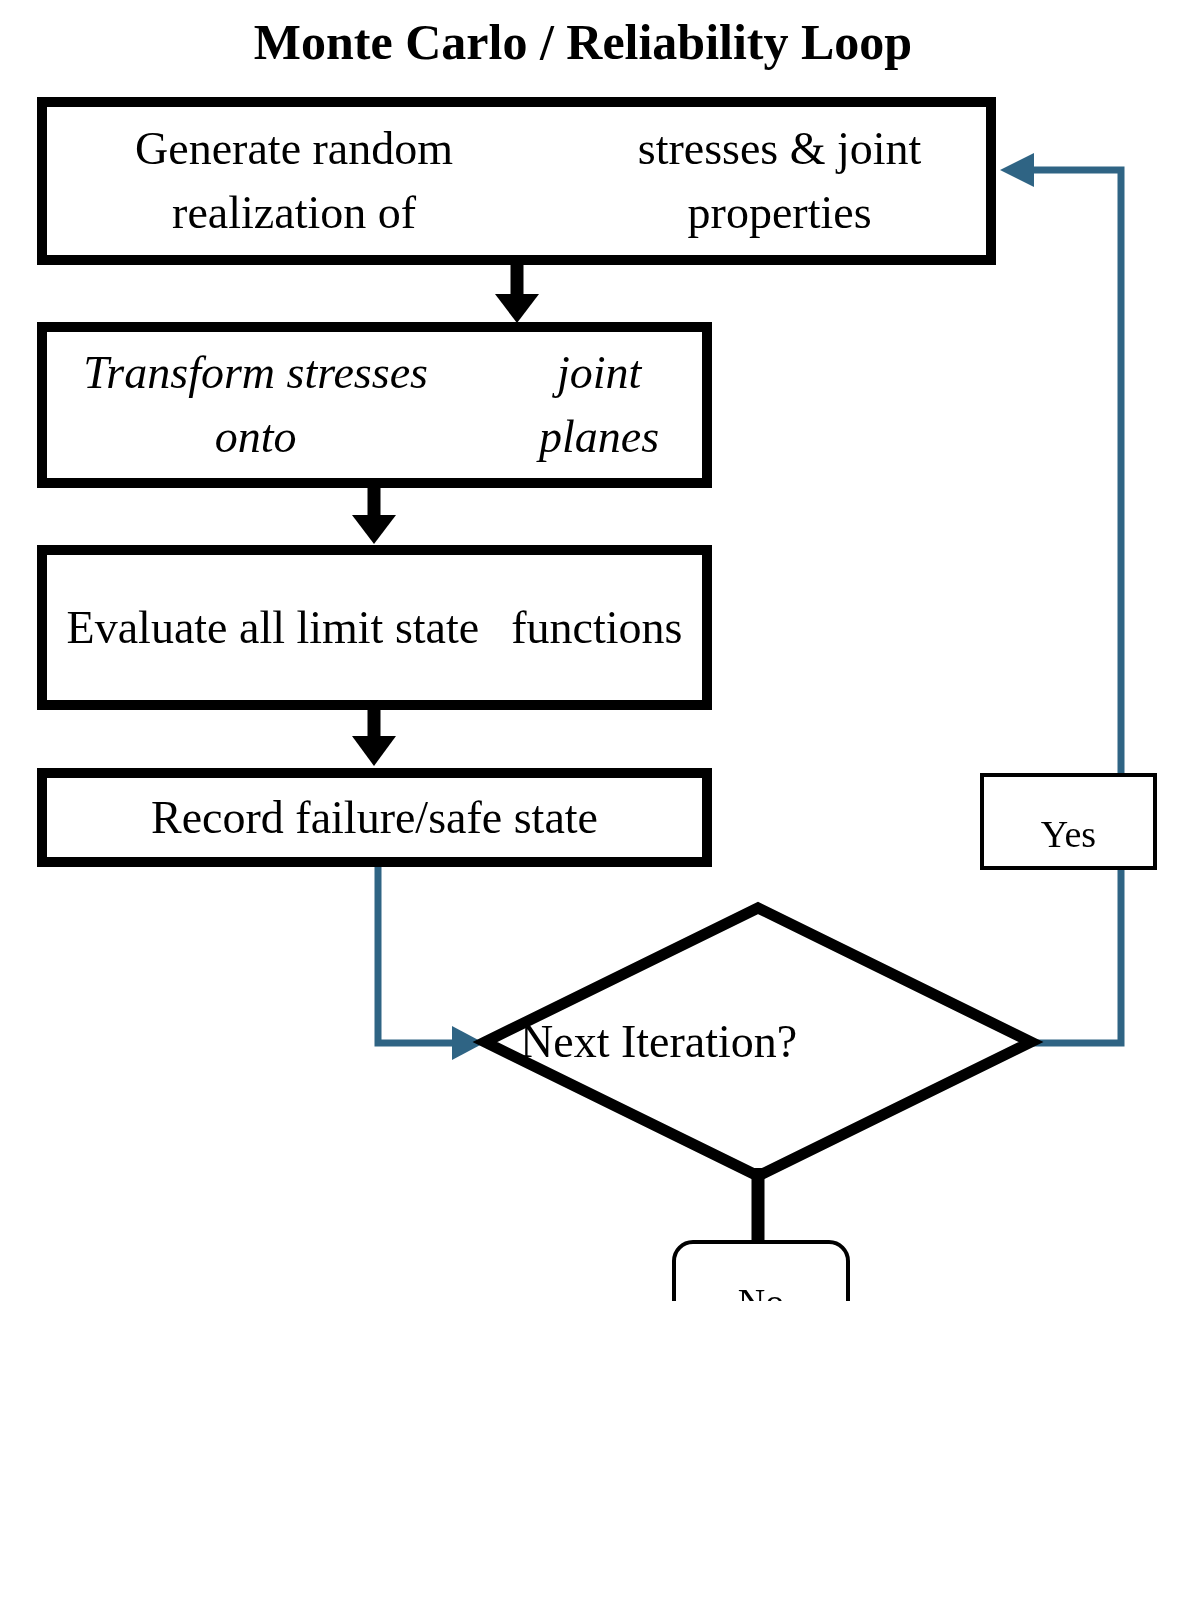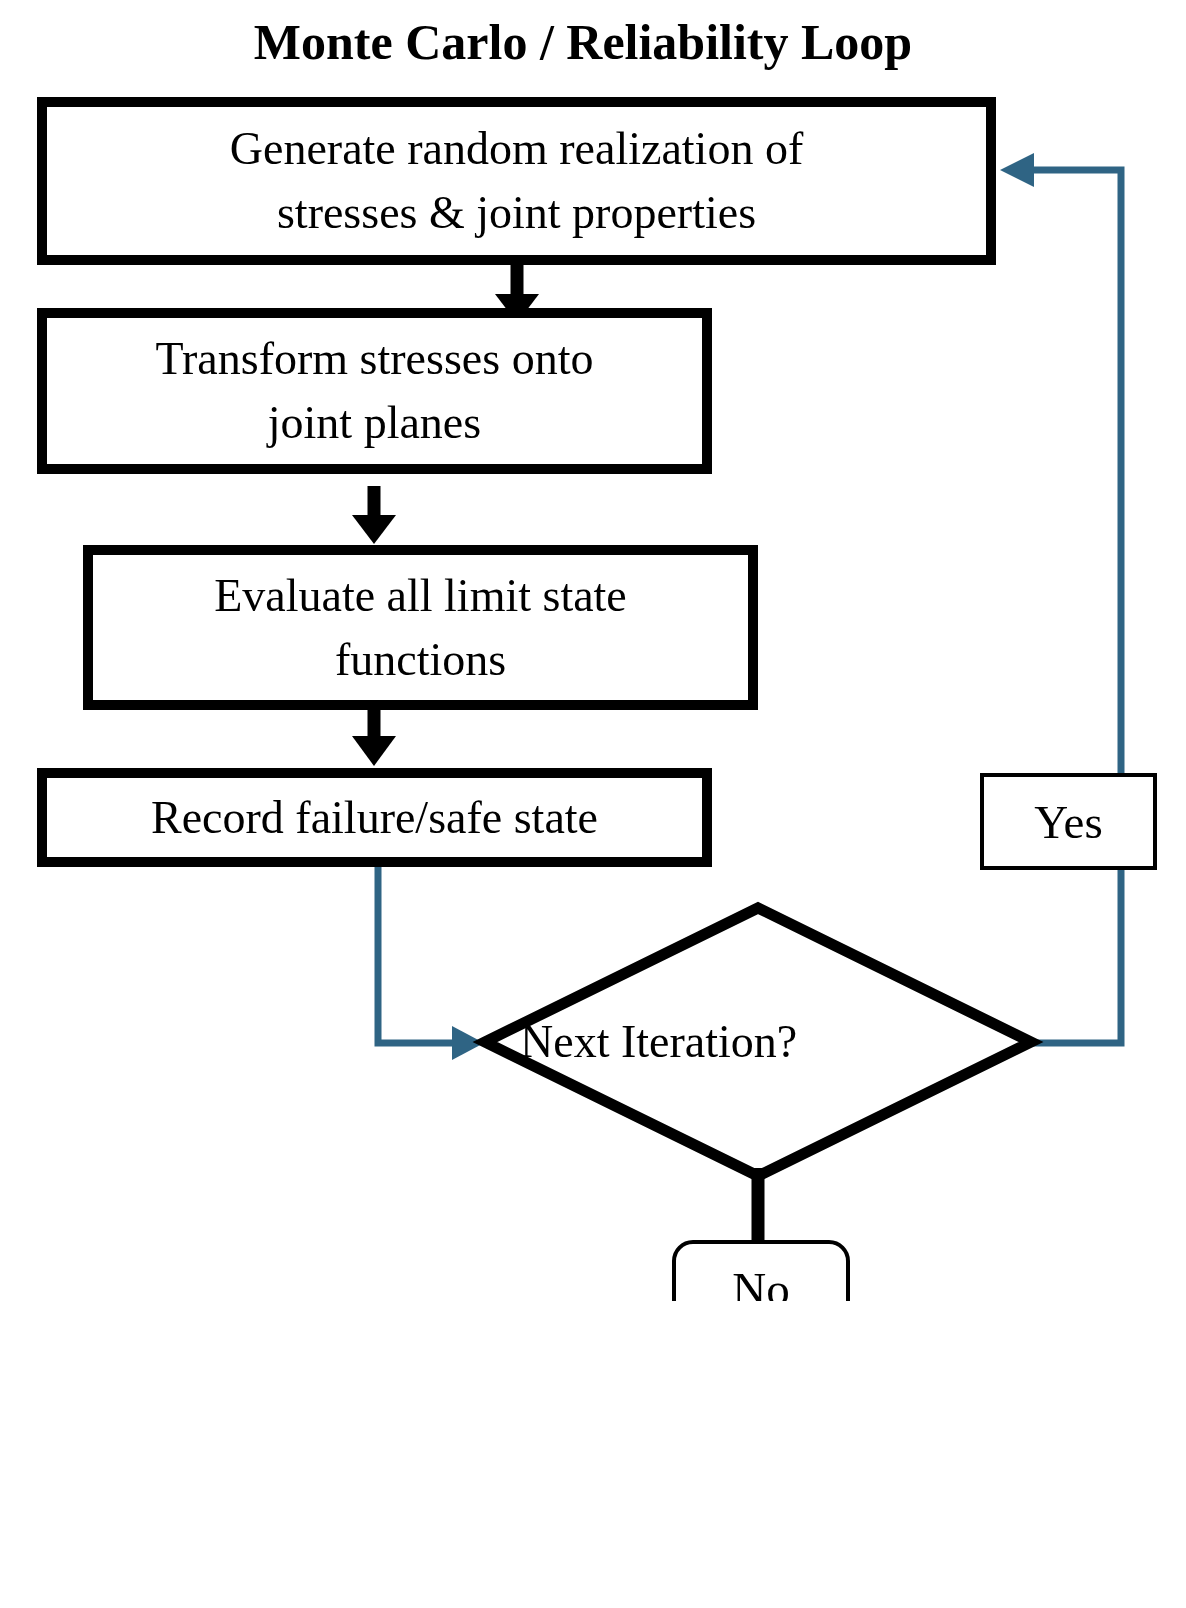--- a/index.html
+++ b/index.html
@@ -30,31 +30,32 @@
   .k-head{fill:var(--ink);stroke:none;}
   .b-line{stroke:var(--loop-arrow-blue);stroke-width:7;fill:none;}
   .b-head{fill:var(--loop-arrow-blue);stroke:none;}
   .diamond-shape{fill:var(--background);stroke:var(--ink);stroke-width:11;}
   .node{
     position:absolute;
     z-index:2;
     background:var(--background);
     border:10px solid var(--ink);
     display:flex;
-    flex-direction:column;
     align-items:center;
     justify-content:center;
     text-align:center;
     font-size:46px;
     line-height:64px;
     color:var(--ink);
+    gap:32px;
   }
   .node.small{
     border-width:4px;
-    font-size:47px;
+    font-size:38px;
+    align-items:flex-end;
   }
   .title{
     position:absolute;
     left:0;top:12px;
     width:1166px;
     z-index:2;
     text-align:center;
     font-weight:bold;
     font-size:50px;
     line-height:60px;
@@ -67,22 +68,22 @@
     text-align:left;
     font-size:46px;
     line-height:60px;
   }
   .sub{
     font-size:0.65em;
     vertical-align:-0.28em;
   }
   
   .n-generate{left:37px;top:97px;width:959px;height:168px;}
-  .n-transform{left:37px;top:308px;width:675px;height:166px;}
-  .n-evaluate{left:37px;top:545px;width:675px;height:165px;margin-left:46px;}
+  .n-transform{left:37px;top:322px;width:675px;height:166px;font-style:italic;}
+  .n-evaluate{left:37px;top:545px;width:675px;height:165px;}
   .n-record{left:37px;top:768px;width:675px;height:99px;}
   .n-yes{left:980px;top:773px;width:177px;height:97px;}
   .n-no{left:672px;top:1240px;width:178px;height:98px;border-radius:21px;}
   .n-compute{left:423px;top:1403px;width:684px;height:166px;}
 </style>
 </head>
 <body>
 
 <div class="canvas">
 

